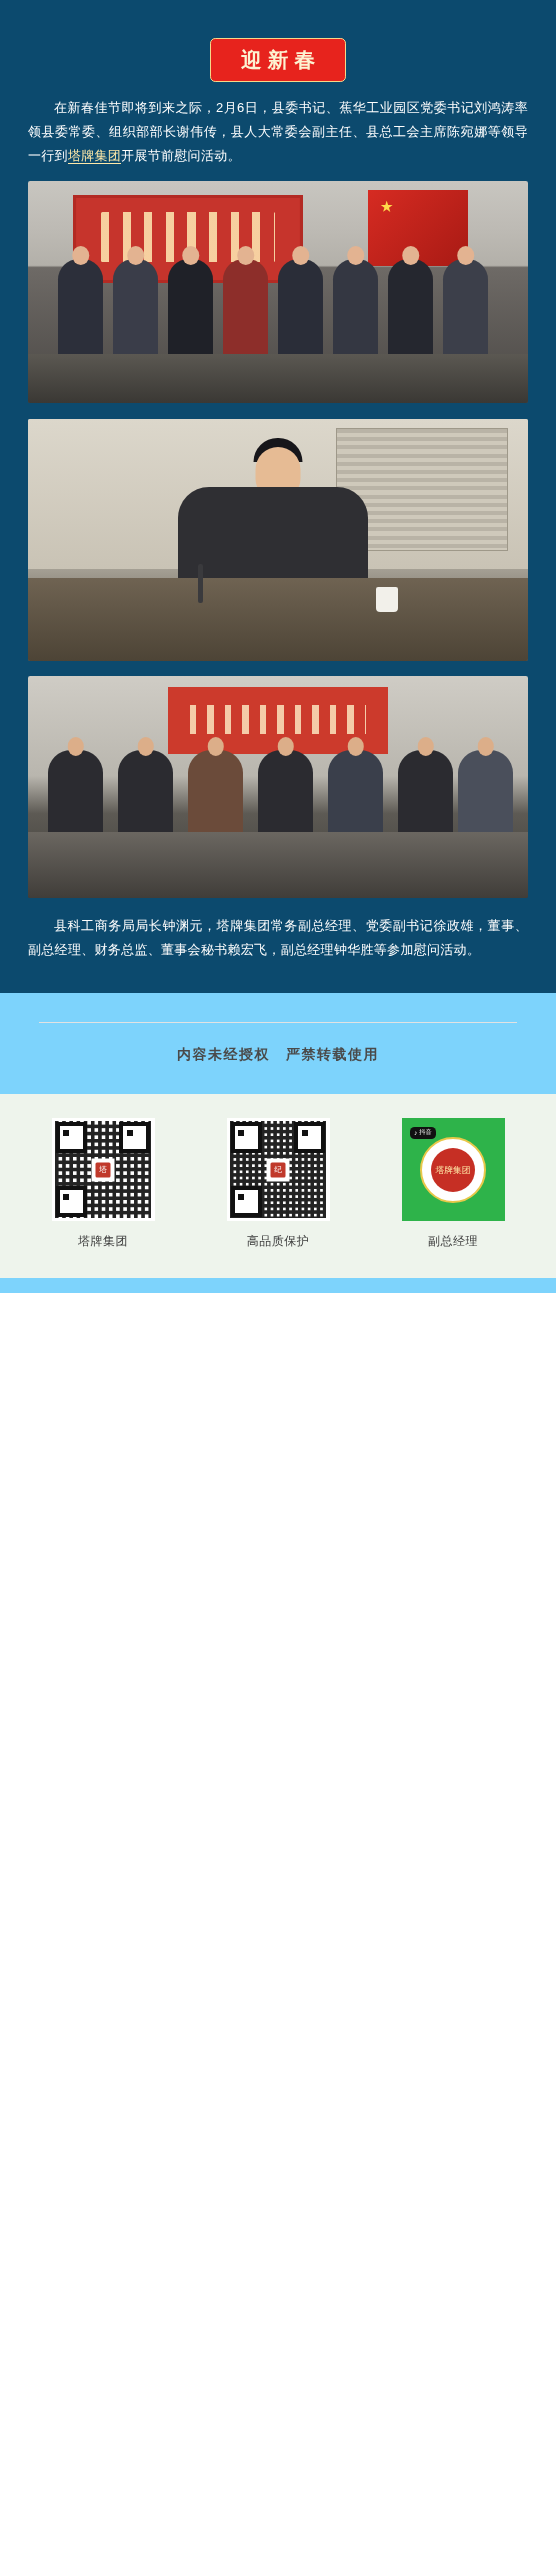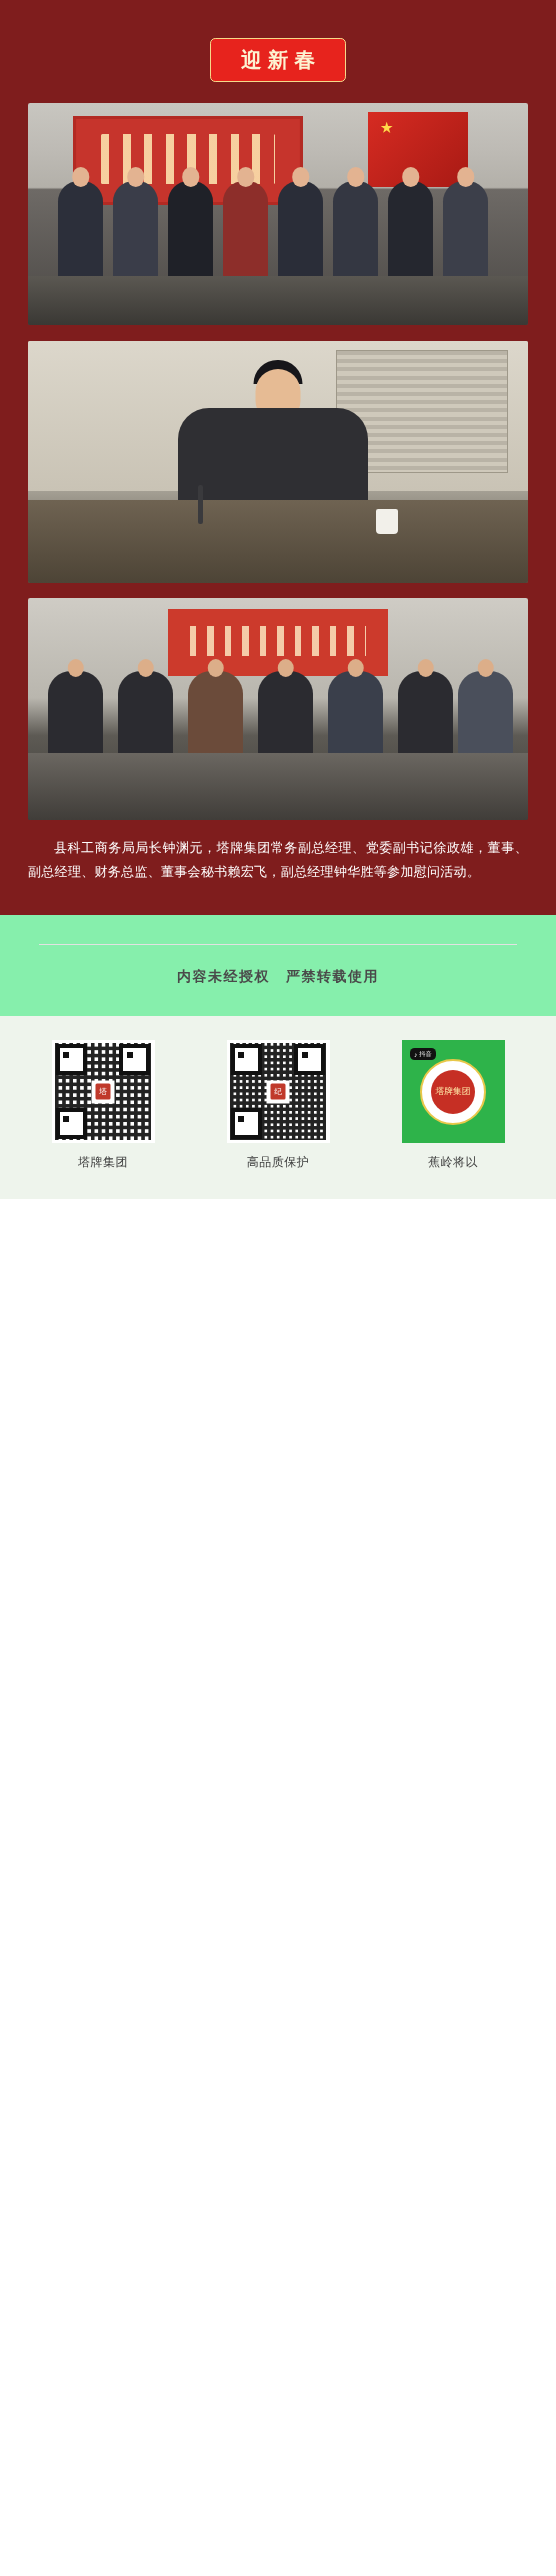--- a/index.html
+++ b/index.html
@@ -13,21 +13,21 @@
     -webkit-font-smoothing: antialiased;
   }
   .page {
     width: 556px;
     position: relative;
     background: #ffffff;
   }
 
   
   .red-body {
-    background: #7f1d1d;
+    background: #0c4a6e;
     padding: 20.6px 28px 31px 28px;
     position: relative;
   }
 
   
   .banner {
     padding: 17.5px 0 13.4px 0;
     display: flex;
     justify-content: center;
     align-items: center;
@@ -174,22 +174,22 @@
     position: absolute; bottom: 27%; width: 11%; height: 40%;
     border-radius: 23px 23px 0 0; background: #2b2b30;
   }
   .ph3 .p .h {
     position: absolute; top: -12.4px; left: 50%; transform: translateX(-50%);
     width: 16.5px; height: 18.5px; border-radius: 50%; background: #dcae89;
   }
 
   
   .footer {
-    background: #86efac;
-    padding: 29px 0 0 0;
+    background: #7dd3fc;
+    padding: 29px 0 15px 0;
   }
   .footer-divider {
     width: 86%;
     height: 0.5px;
     background: #e2e2e2;
     margin: 0 auto 24px auto;
   }
   .copyright {
     text-align: center;
     color: #4a4a4a;
@@ -294,20 +294,23 @@
 <div class="page">
 
   <div class="red-body">
 
     <div class="banner">
       <div class="banner-inner">
         <div class="banner-title">迎新春</div>
       </div>
     </div>
 
+    <div class="text-block">
+      <p class="para"><span>在新春佳节即将到来之际，2月6日，县委书记、蕉华工业园区党委书记刘鸿涛率领县委常委、组织部部长谢伟传，县人大常委会副主任、县总工会主席陈宛娜等领导一行到</span><span class="link-text">塔牌集团</span><span>开展节前慰问活动。</span></p>
+    </div>
 
     <div class="photo ph1">
       <div class="wall-banner"></div>
       <div class="flag"></div>
       <div class="person" style="left:6%;background:#2c2f3a;">
           <span class="head"></span>
         </div>
       <div class="person" style="left:17%;background:#3a3d49;">
           <span class="head"></span>
         </div>
@@ -420,20 +423,20 @@
           <div class="douyin-inner">
             <div class="dy-badge">
               <span>♪</span>
               <span class="dy-note">抖音</span>
             </div>
             <div class="douyin-circle">
               <div class="inner-red">塔牌集团</div>
             </div>
           </div>
         </div>
-        <div class="qr-caption">蕉岭将以</div>
+        <div class="qr-caption">副总经理</div>
       </div>
 
     </div>
   </div>
 
 </div>
 
 
 </body></html>

